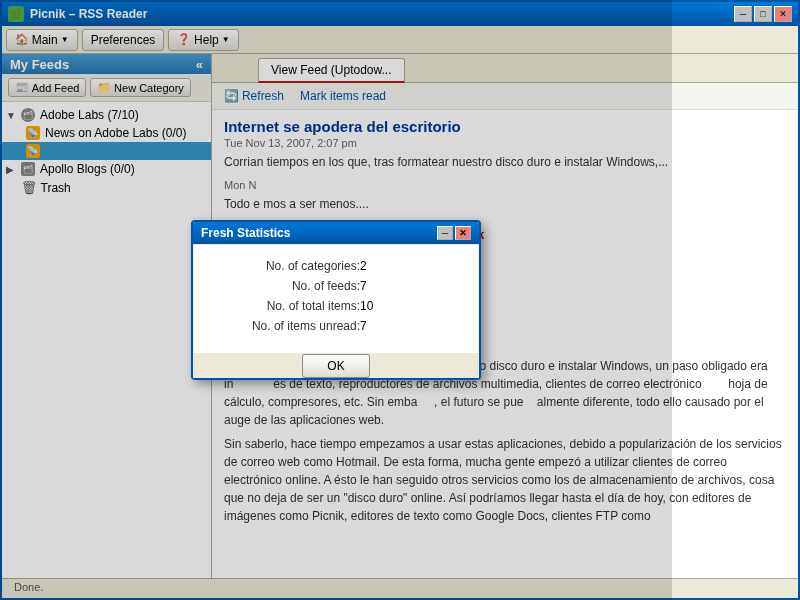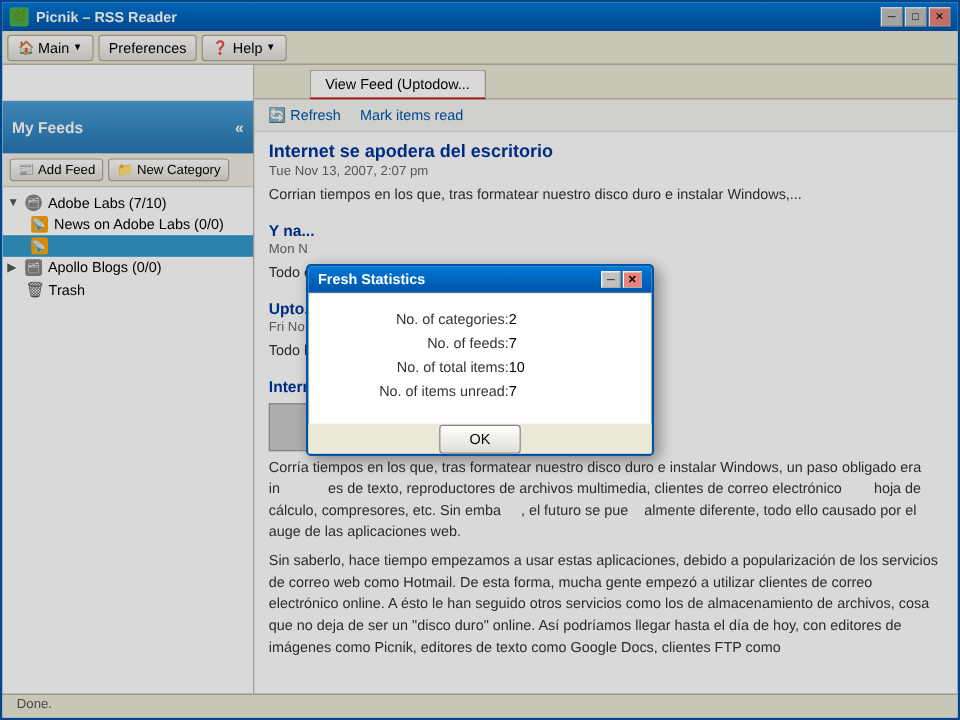--- a/index.html
+++ b/index.html
@@ -125,22 +125,21 @@
 
     .sidebar-header {
       background: linear-gradient(to bottom, #4a9fd4, #2677b5);
       color: white;
       padding: 5px 8px;
       font-weight: bold;
       font-size: 13px;
       display: flex;
       align-items: center;
       justify-content: space-between;
-      height: 44px;
-      margin-top: 30px;
+      height: 20px;
     }
 
     .sidebar-toolbar {
       display: flex;
       gap: 4px;
       padding: 4px 6px;
       background: #f0ede5;
       border-bottom: 1px solid #ccc;
     }
 
@@ -298,21 +297,21 @@
       color: #555;
       height: 20px;
       flex-shrink: 0;
     }
 
     
     .modal-overlay {
       position: fixed;
       top: 0;
       left: 0;
-      width: 800px;
+      width: 672px;
       height: 600px;
       background: rgba(0,0,0,0.15);
       display: flex;
       align-items: center;
       justify-content: center;
       z-index: 100;
     }
 
     .modal {
       background: #ece9d8;
@@ -507,21 +506,20 @@
         <div class="content-tool">
           <span>Mark items read</span>
         </div>
       </div>
 
       <div class="content-main">
         <div class="article-title">Internet se apodera del escritorio</div>
         <div class="article-date">Tue Nov 13, 2007, 2:07 pm</div>
         <div class="article-summary">Corrian tiempos en los que, tras formatear nuestro disco duro e instalar Windows,...</div>
 
-        <div class="section-header">Y na...</div>
         <div class="article-date">Mon N</div>
         <div class="article-summary">Todo e                    mos a ser menos....</div>
 
         <div class="section-header" style="color:#003399; font-weight:bold; font-size:13px;">
           <span>Upto...</span>
           <span style="color:#cc0000; font-size:12px; font-weight:bold; margin-left:20px;">mprescindibles en un mismo pack</span>
         </div>
         <div class="article-date">Fri No</div>
         <div class="article-summary">Todo                            la adquisición</div>
 

